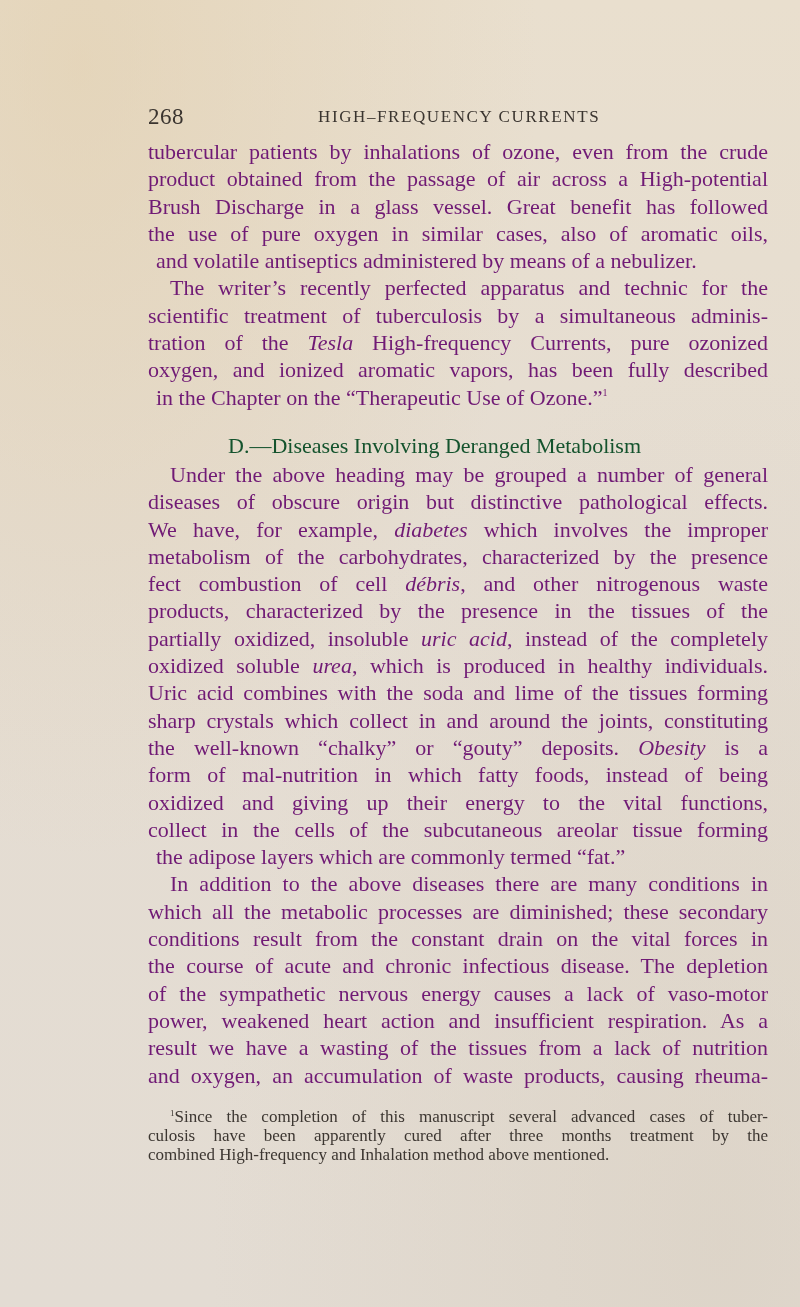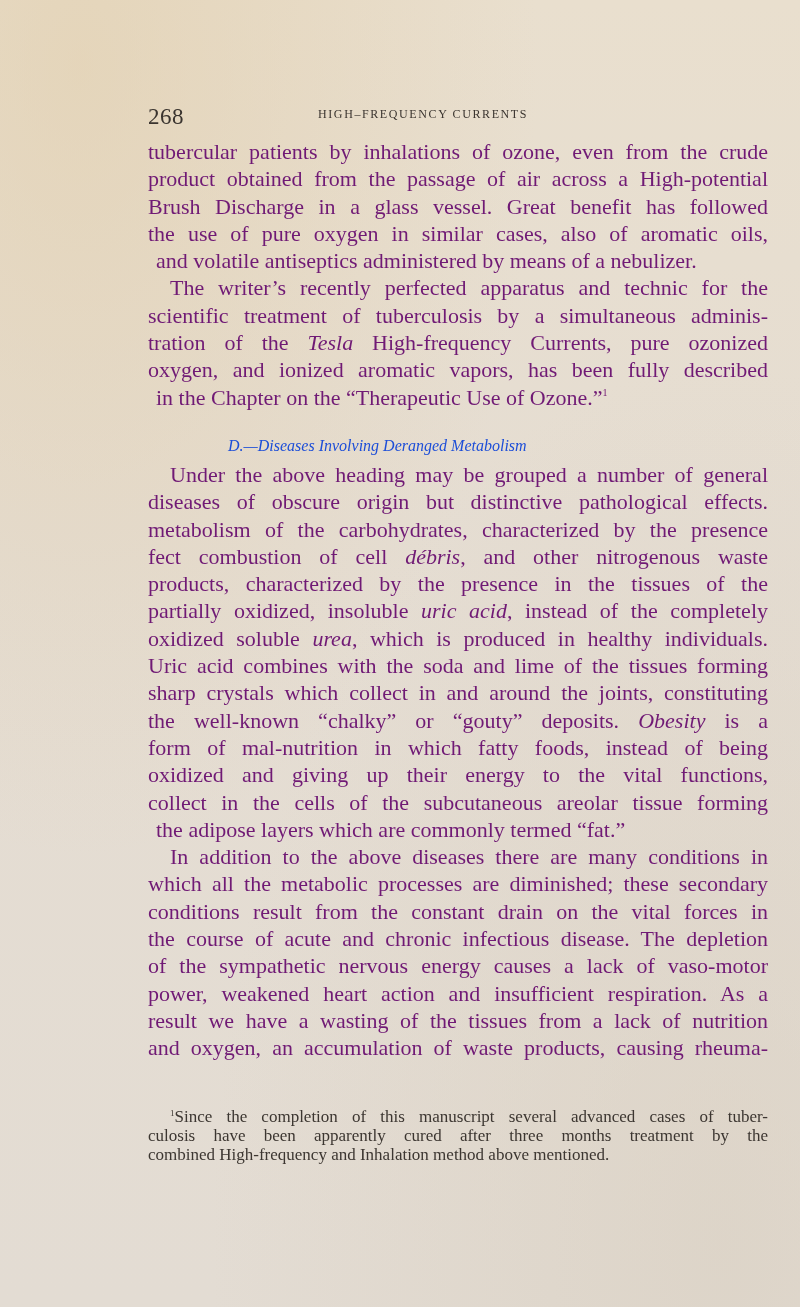--- a/index.html
+++ b/index.html
@@ -39,21 +39,21 @@
     font-family: "Liberation Serif", serif;
     font-size: 23px;
     color: #3a342f;
     letter-spacing: 0.5px;
   }
   .running-title {
     position: absolute;
     left: 170px;
     top: 3px;
     font-family: "Liberation Serif", serif;
-    font-size: 12px;
+    font-size: 17px;
     letter-spacing: 1.6px;
     color: #3a342f;
   }
   .body-text {
     position: absolute;
     left: 148px;
     top: 138px;
     width: 620px;
   }
   .line {
@@ -79,24 +79,23 @@
     font-style: italic;
   }
   .gap {
     height: 20px;
   }
   .heading {
     display: block;
     height: 30px;
     line-height: 30px;
     font-family: "Liberation Serif", serif;
-    font-style: italic;
-    font-size: 16px;
+    font-size: 22px;
     padding-left: 80px;
-    color: #1d4ed8;
+    color: #14532d;
   }
   sup.fnref {
     font-size: 10px;
     vertical-align: 9px;
     line-height: 0;
   }
   .footnotes {
     position: absolute;
     left: 148px;
     top: 1083px;
@@ -154,20 +153,21 @@
       <span class="line last"><span>in the Chapter on the “Therapeutic Use of Ozone.”</span><sup class="fnref">1</sup></span>
     </div>
 
     <div class="gap"></div>
 
     <span class="heading">D.—Diseases Involving Deranged Metabolism</span>
 
     <div>
       <span class="line indent">Under the above heading may be grouped a number of general</span>
       <span class="line">diseases of obscure origin but distinctive pathological effects.</span>
+      <span class="line"><span>We have, for example, </span><i>diabetes</i><span> which involves the improper</span></span>
       <span class="line">metabolism of the carbohydrates, characterized by the presence</span>
       <span class="line"><span>fect combustion of cell </span><i>débris</i><span>, and other nitrogenous waste</span></span>
       <span class="line">products, characterized by the presence in the tissues of the</span>
       <span class="line"><span>partially oxidized, insoluble </span><i>uric acid</i><span>, instead of the completely</span></span>
       <span class="line"><span>oxidized soluble </span><i>urea</i><span>, which is produced in healthy individuals.</span></span>
       <span class="line">Uric acid combines with the soda and lime of the tissues forming</span>
       <span class="line">sharp crystals which collect in and around the joints, constituting</span>
       <span class="line"><span>the well-known “chalky” or “gouty” deposits.  </span><i>Obesity</i><span> is a</span></span>
       <span class="line">form of mal-nutrition in which fatty foods, instead of being</span>
       <span class="line">oxidized and giving up their energy to the vital functions,</span>

